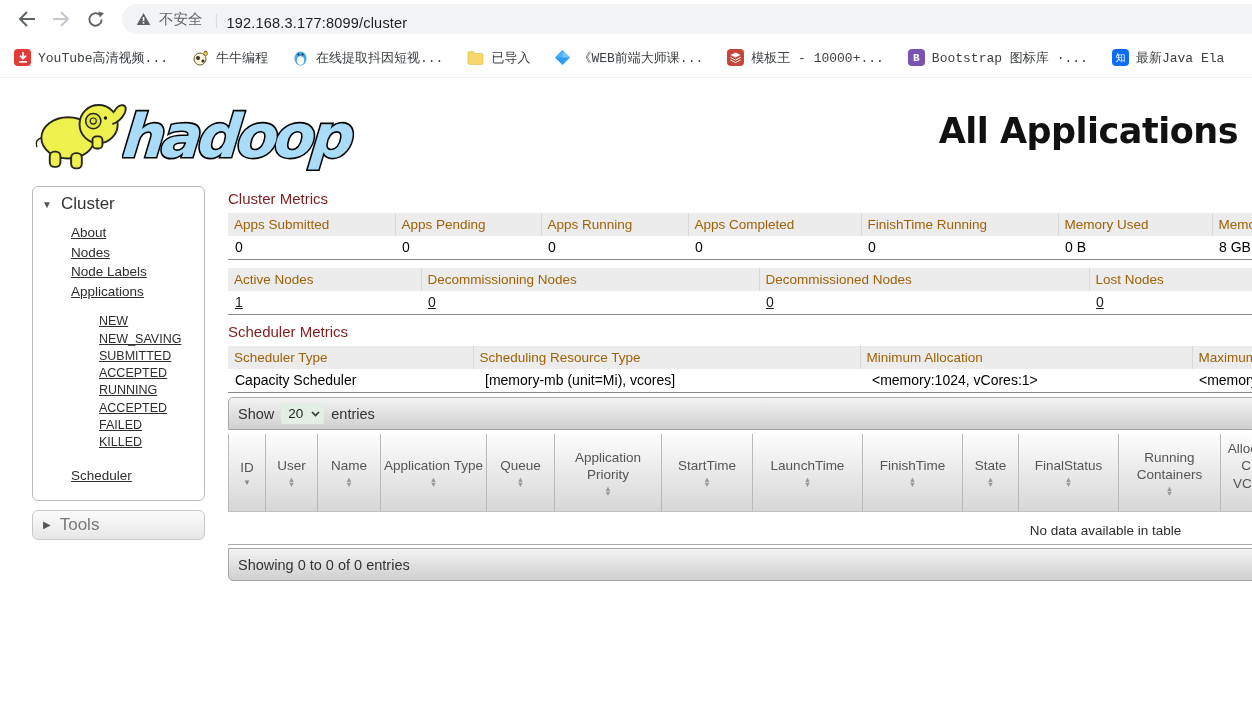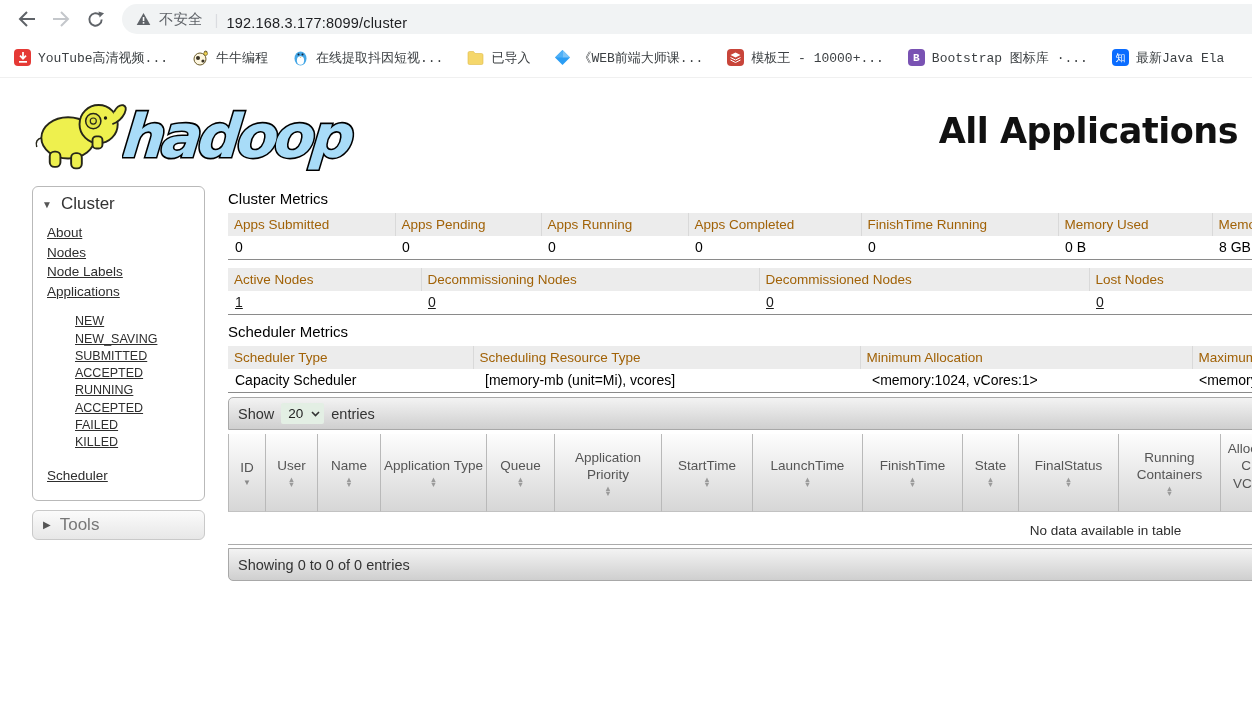--- a/index.html
+++ b/index.html
@@ -31,30 +31,30 @@
   
   .content { display:flex; align-items:flex-start; margin-top:8px; }
   .sidebar { width:205px; padding-left:32px; flex:0 0 auto; }
   .main { flex:1; overflow:hidden; padding-left:23px; }
 
   
   .panel { border:1px solid #b9b9b9; border-radius:6px; background:#fff; width:173px; }
   .panel-header { padding:7px 9px 5px; font-size:17px; color:#333; display:flex; align-items:center; cursor:pointer; }
   .tri { font-size:10px; color:#555; margin-right:9px; }
   .panel-body { padding:4px 6px 14px 14px; }
-  .side-link { display:block; font-size:13.5px; color:#2e2e2e; text-decoration:underline; line-height:1.45; cursor:pointer; }
+  .side-link { display:block; font-size:13.5px; color:#2e2e2e; text-decoration:underline; line-height:1.45; cursor:pointer;margin-left:24px; }
   .sub-links { margin:12px 0 2px 28px; }
   .sub-links .side-link { font-size:12.5px; line-height:1.38; }
   .sched { margin-top:15px; }
   .tools-bar { margin-top:9px; width:173px; border:1px solid #c9c9c9; border-radius:6px;
                background:linear-gradient(#fbfbfb,#e7e7e7); padding:4px 10px; font-size:17px; color:#777;
                display:flex; align-items:center; cursor:pointer; }
 
   
-  .sec-heading { font-size:15px; color:#000000; font-weight:500; margin:4px 0 6px; }
+  .sec-heading { font-size:15px; color:#7f1d1d; font-weight:500; margin:4px 0 6px; }
   table.metrics { border-collapse:collapse; table-layout:fixed; }
   table.metrics th { background:#ececec; color:#a16207; font-weight:400; font-size:13.5px; text-align:left;
                      padding:4px 6px; border-left:1px solid #d9d9d9; overflow:hidden; white-space:nowrap; }
   table.metrics th:first-child { border-left:none; }
   table.metrics td { font-size:14px; color:#000; padding:3px 7px 4px; border-bottom:1px solid #8a8a8a;
                      overflow:hidden; white-space:nowrap; }
   table.metrics { margin-bottom:8px; }
   .mlink { color:#1a1a1a; text-decoration:underline; cursor:pointer; }
 
   

